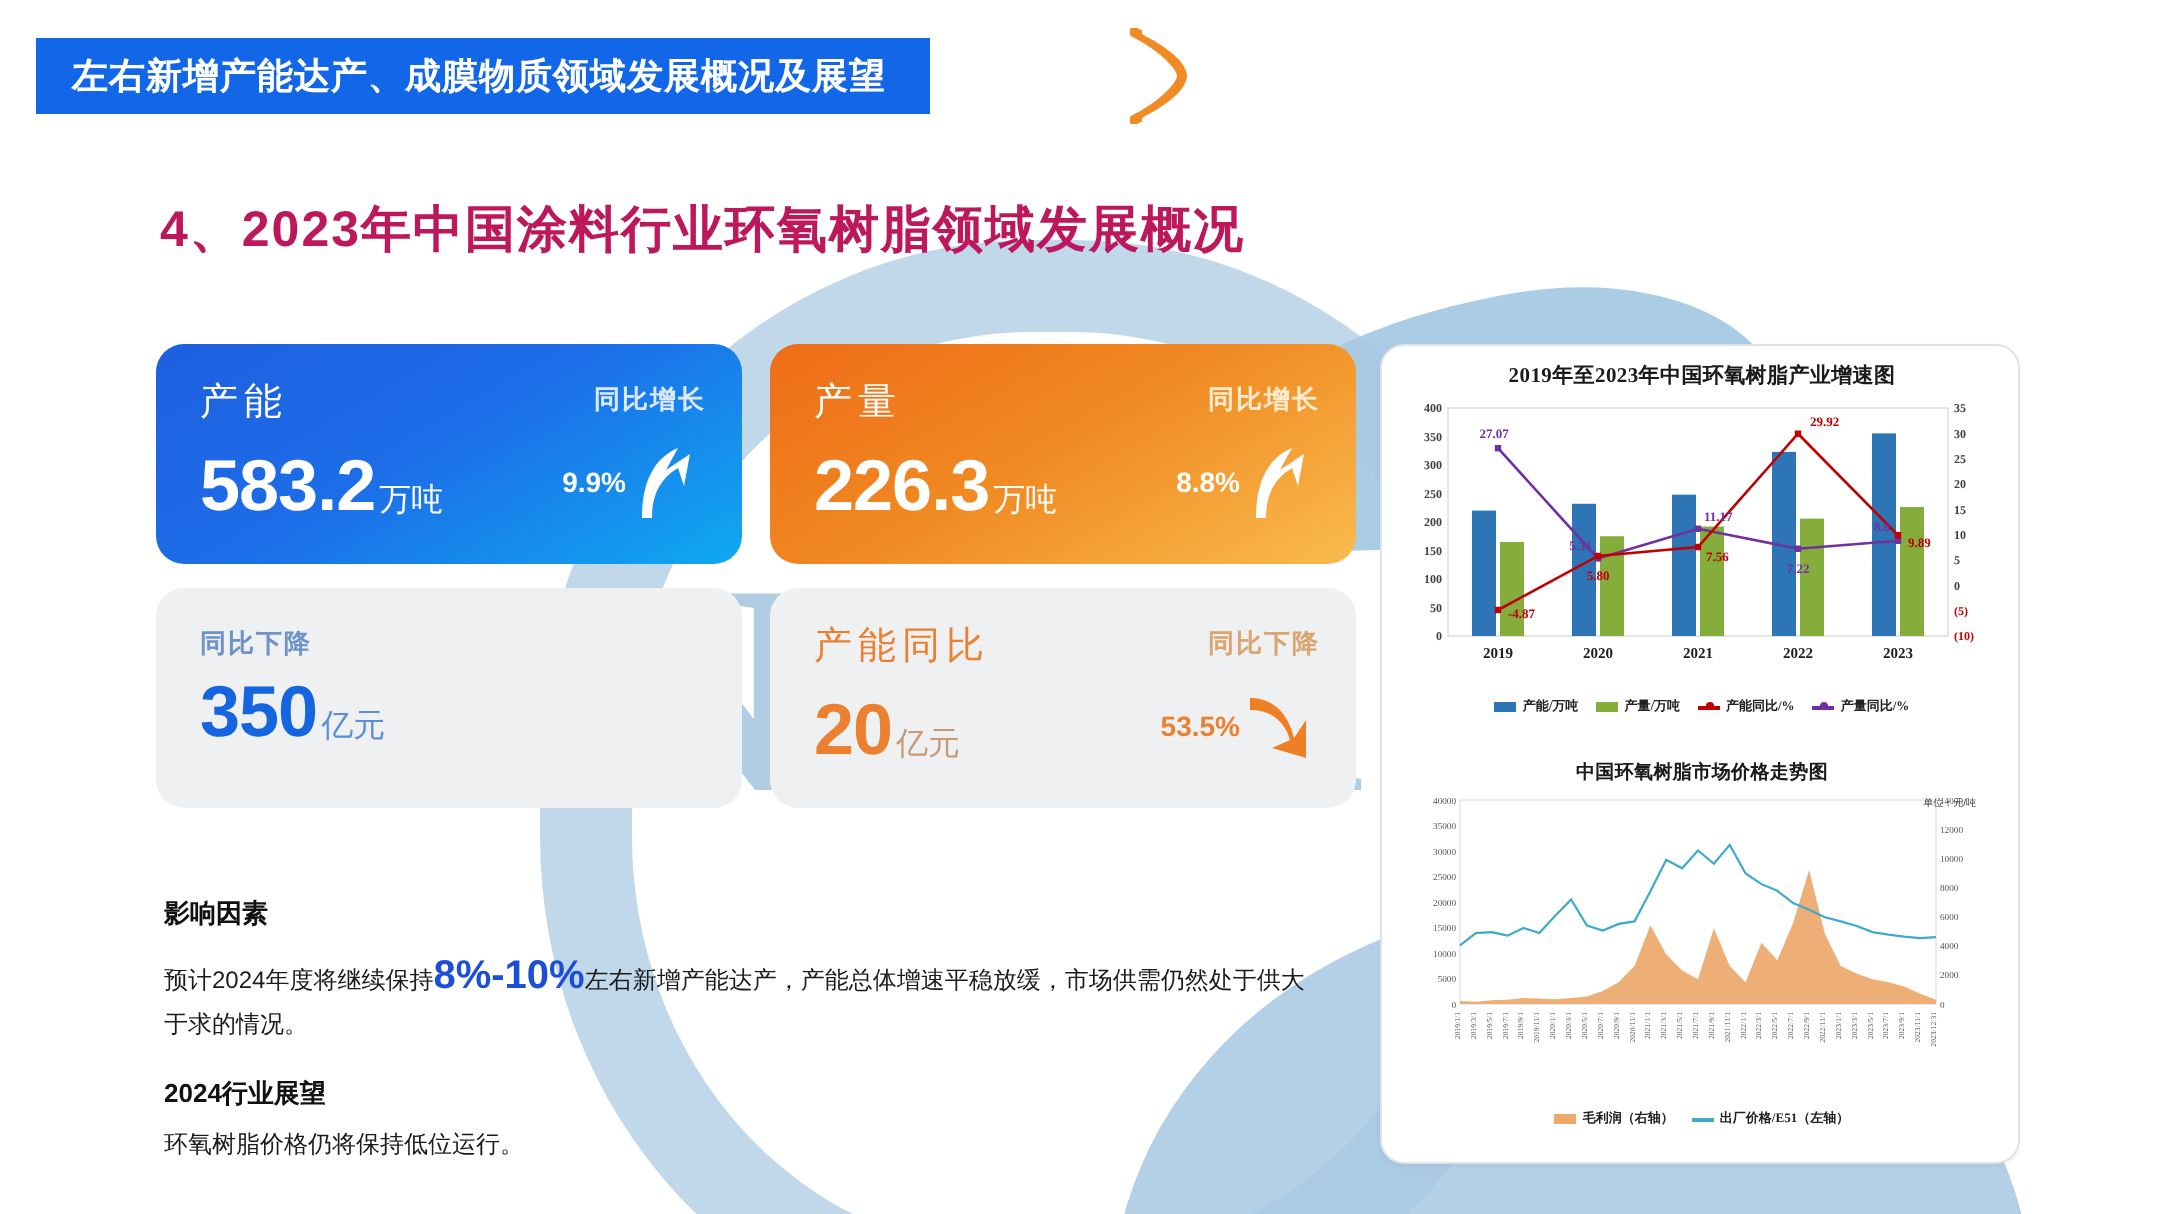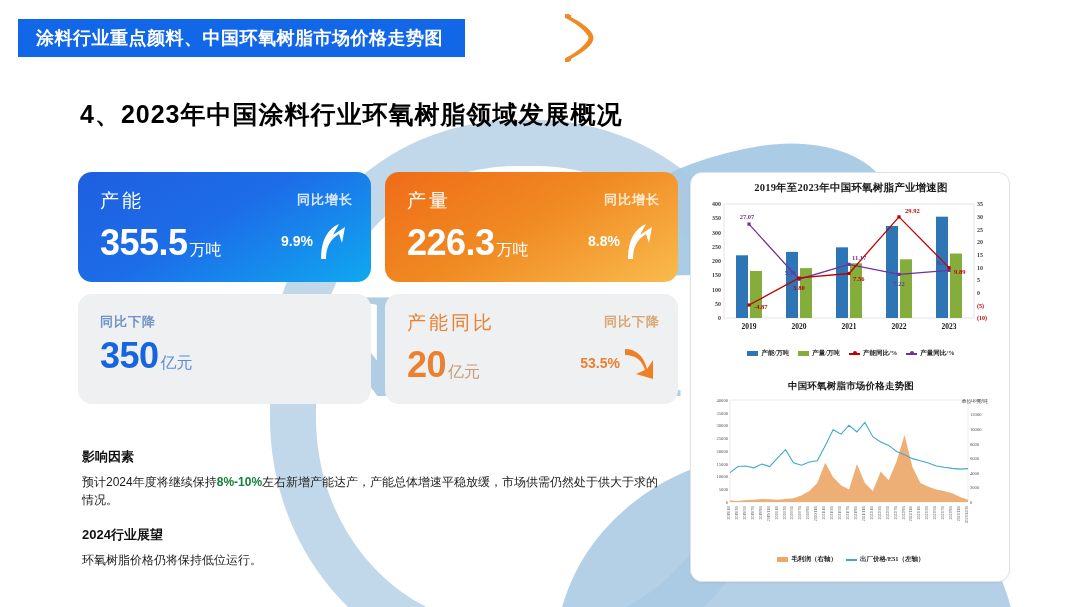--- a/index.html
+++ b/index.html
@@ -45,21 +45,21 @@
     z-index:6;
   }
   .banner-title{color:#fff;font-size:18px;font-weight:700;letter-spacing:.5px;white-space:nowrap;}
   .banner-tail{
     position:absolute;left:565px;top:14px;width:34px;height:48px;z-index:6;
   }
 
   
   .page-title{
     position:absolute;left:80px;top:98px;z-index:7;
-    font-size:25px;font-weight:700;color:#000000;letter-spacing:1px;white-space:nowrap;
+    font-size:25px;font-weight:700;color:#be185d;letter-spacing:1px;white-space:nowrap;
   }
 
   
   .kpi-grid{position:absolute;left:78px;top:172px;width:600px;z-index:5;}
   .kpi-row{display:flex;gap:14px;}
   .kpi-row+.kpi-row{margin-top:12px;}
   .card{
     width:293px;height:110px;border-radius:14px;position:relative;
     box-sizing:border-box;padding:16px 18px 0 22px;overflow:hidden;
   }
@@ -86,21 +86,21 @@
   .grey.g-blue .card-sub{color:#6f93c6;}
   .grey.g-orange .card-label,.grey.g-orange .metric-val,.grey.g-orange .change-val{color:#ea8030;}
   .grey.g-orange .metric-unit{color:#c79a74;}
   .grey.g-orange .card-sub{color:#d9a571;}
 
   
   .notes{position:absolute;left:82px;top:448px;width:580px;z-index:7;}
   .note-h{font-size:13px;font-weight:700;color:#111;margin:0 0 7px 0;}
   .note-h.second{margin-top:17px;}
   .note-p{font-size:12px;color:#1b1b1b;line-height:1.5;margin:0;}
-  .hl{color:#15803d;font-weight:700;font-size:12px;}
+  .hl{color:#1d4ed8;font-weight:700;font-size:20px;}
 
   
   .chart-panel{
     position:absolute;left:690px;top:172px;width:320px;height:410px;
     background:#ffffff;border:1px solid #dfe3e8;border-radius:12px;z-index:5;
     box-sizing:border-box;padding:6px 5px;
     box-shadow:0 1px 3px rgba(0,0,0,.05);
   }
   .chart-box{position:relative;width:310px;}
   .chart-box.top{height:196px;}
@@ -125,41 +125,41 @@
 <div class="slide">
 
   <div class="wm-wrap">
     <div class="wm-blob1"></div>
     <div class="wm-ring"></div>
     <div class="wm-sweep"></div>
     <div class="wm-text">NCIA</div>
   </div>
 
   <div class="banner">
-    <span class="banner-title">涂料行业重点颜料、中国环氧树脂市场价格走势图</span>
+    <span class="banner-title">左右新增产能达产、成膜物质领域发展概况及展望</span>
   </div>
   <svg class="banner-tail" viewBox="0 0 34 48">
     <path d="M2 2 C18 10, 26 20, 26 24 C26 28, 18 38, 2 46" fill="none" stroke="#f08a22" stroke-width="5" stroke-linecap="round"></path>
     <path d="M8 2 C24 10, 32 20, 32 24 C32 28, 24 38, 8 46" fill="none" stroke="#ffffff" stroke-width="4" stroke-linecap="round"></path>
   </svg>
 
   <div class="page-title">4、2023年中国涂料行业环氧树脂领域发展概况</div>
 
   <div class="kpi-grid">
 
     <div class="kpi-row">
 
       <div class="card blue">
         <div class="card-head">
           <span class="card-label">产能</span>
           <span class="card-sub">同比增长</span>
         </div>
         <div class="card-body">
           <span class="metric">
-            <span class="metric-val">355.5</span>
+            <span class="metric-val">583.2</span>
             <span class="metric-unit">万吨</span>
           </span>
           <span class="change">
             <span class="change-val">9.9%</span>
             <svg class="arrow" viewBox="0 0 34 40">
               <path d="M6 38 C6 20, 12 8, 24 3 L18 14 L30 6 L27 22 L24 13 C14 19, 11 28, 11 38 Z" fill="#ffffff"></path>
             </svg>
           </span>
         </div>
       </div>

